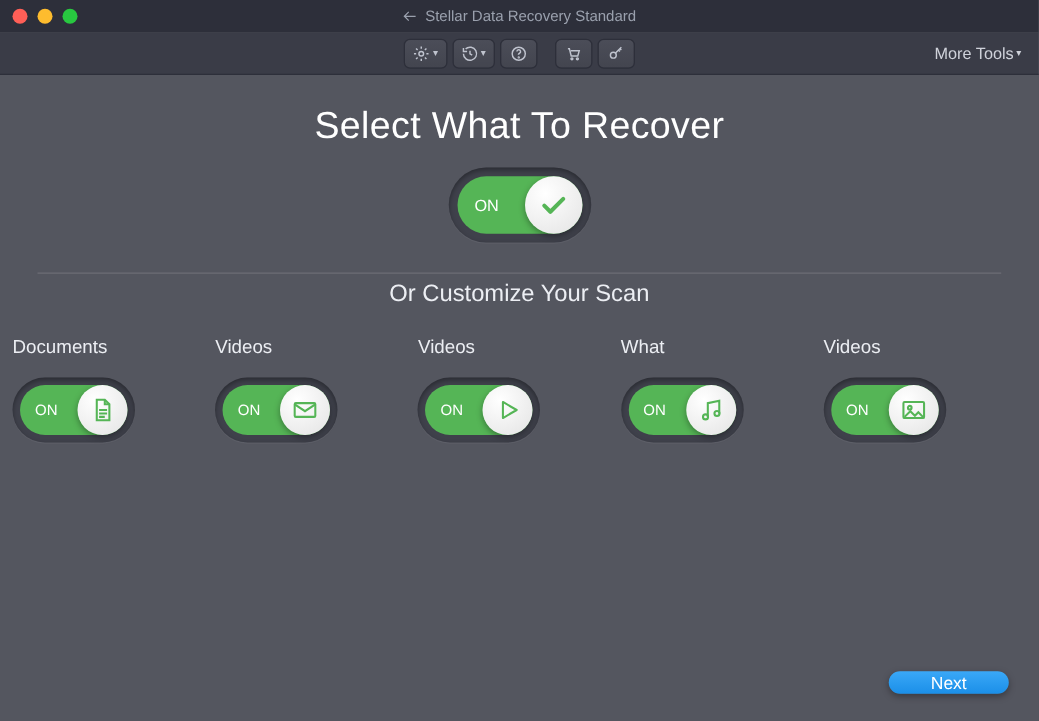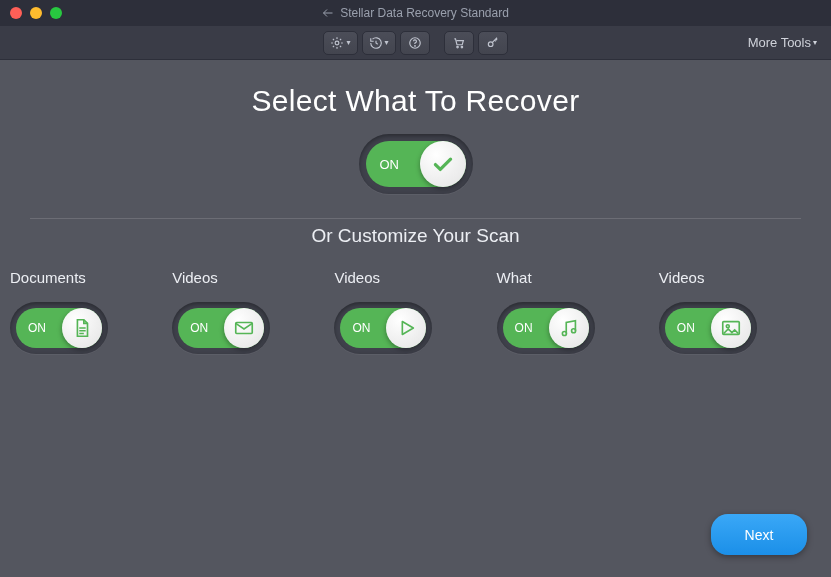--- a/index.html
+++ b/index.html
@@ -136,21 +136,21 @@
     box-shadow: 0 2px 5px rgba(0,0,0,.35);
     position: absolute; right: 0;
     display: flex; align-items: center; justify-content: center;
   }
   .stoggle-knob svg { width: 22px; height: 22px; }
 
   
   .next-btn {
     position: absolute;
     right: 24px; bottom: 22px;
-    width: 96px; height: 41px;
+    width: 96px; height: 18px;
     border-radius: 17px;
     background: linear-gradient(#3aa8f7, #1b8fe8);
     border: none;
     color: #fff; font-size: 14px; font-weight: 400;
     box-shadow: 0 2px 6px rgba(0,0,0,.35);
     cursor: pointer;
   }
 
   .green-stroke { stroke: #55b556; }
   .gray-stroke { stroke: #9aa0ad; }

